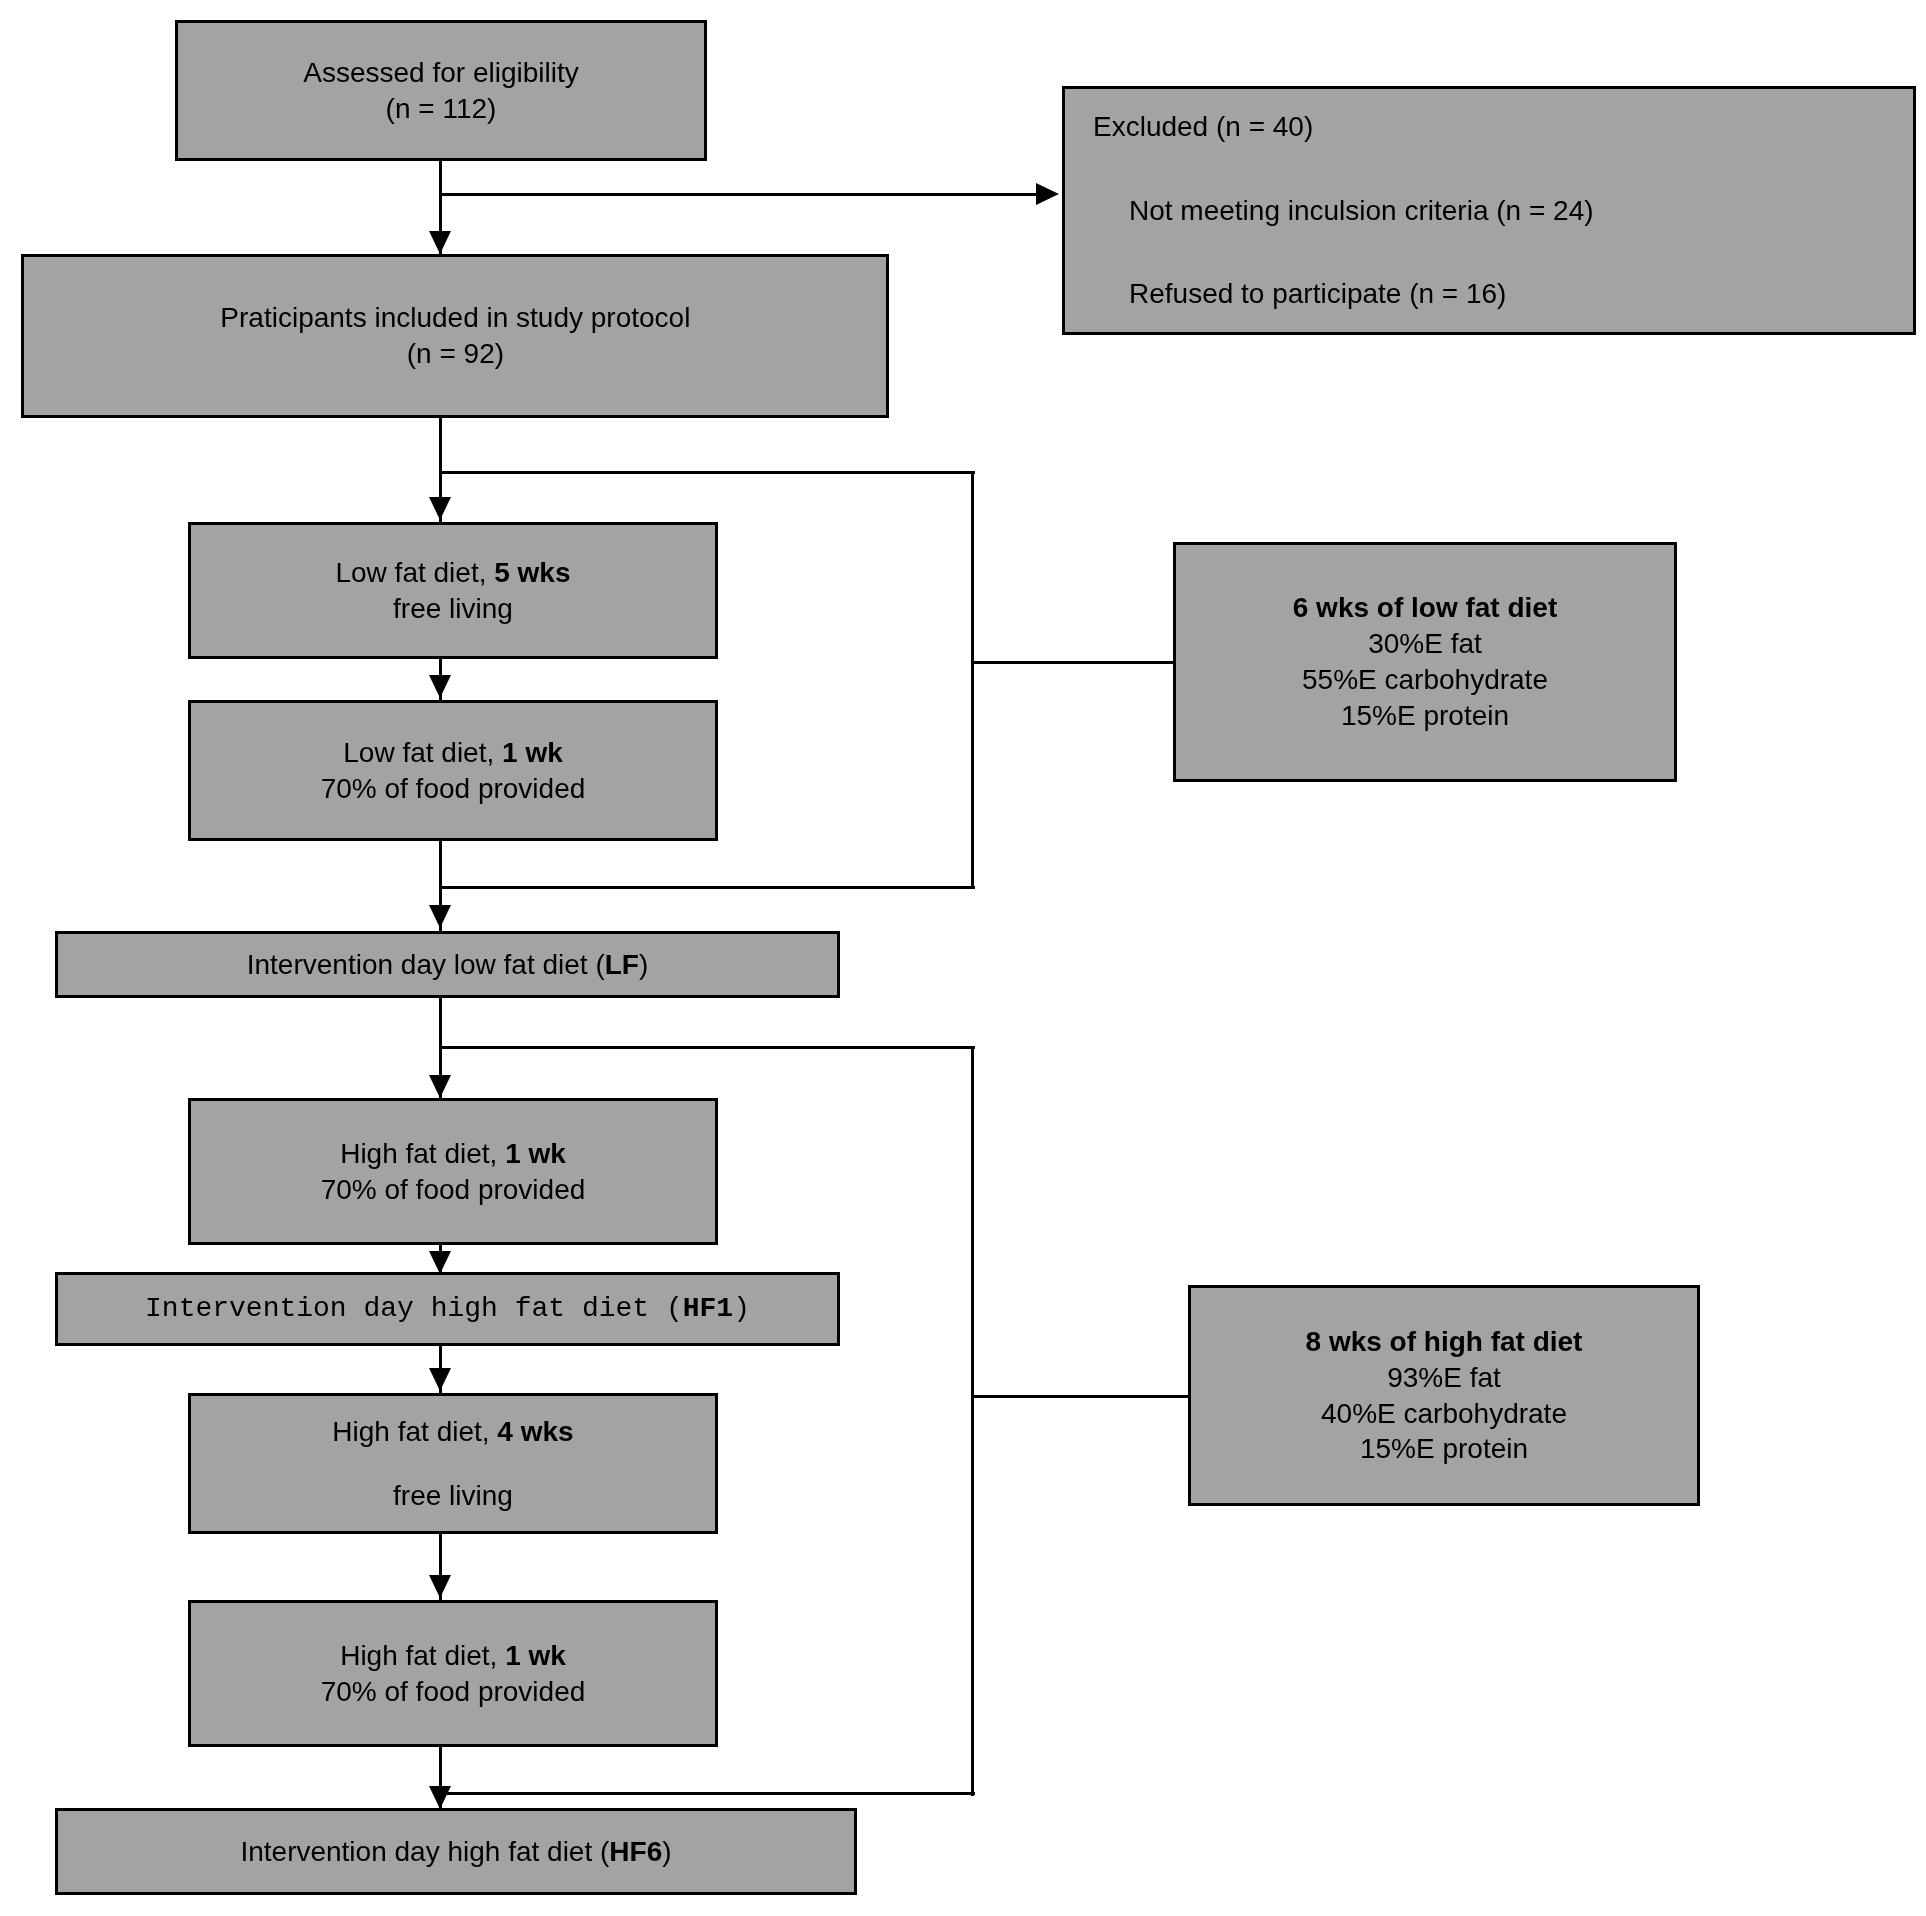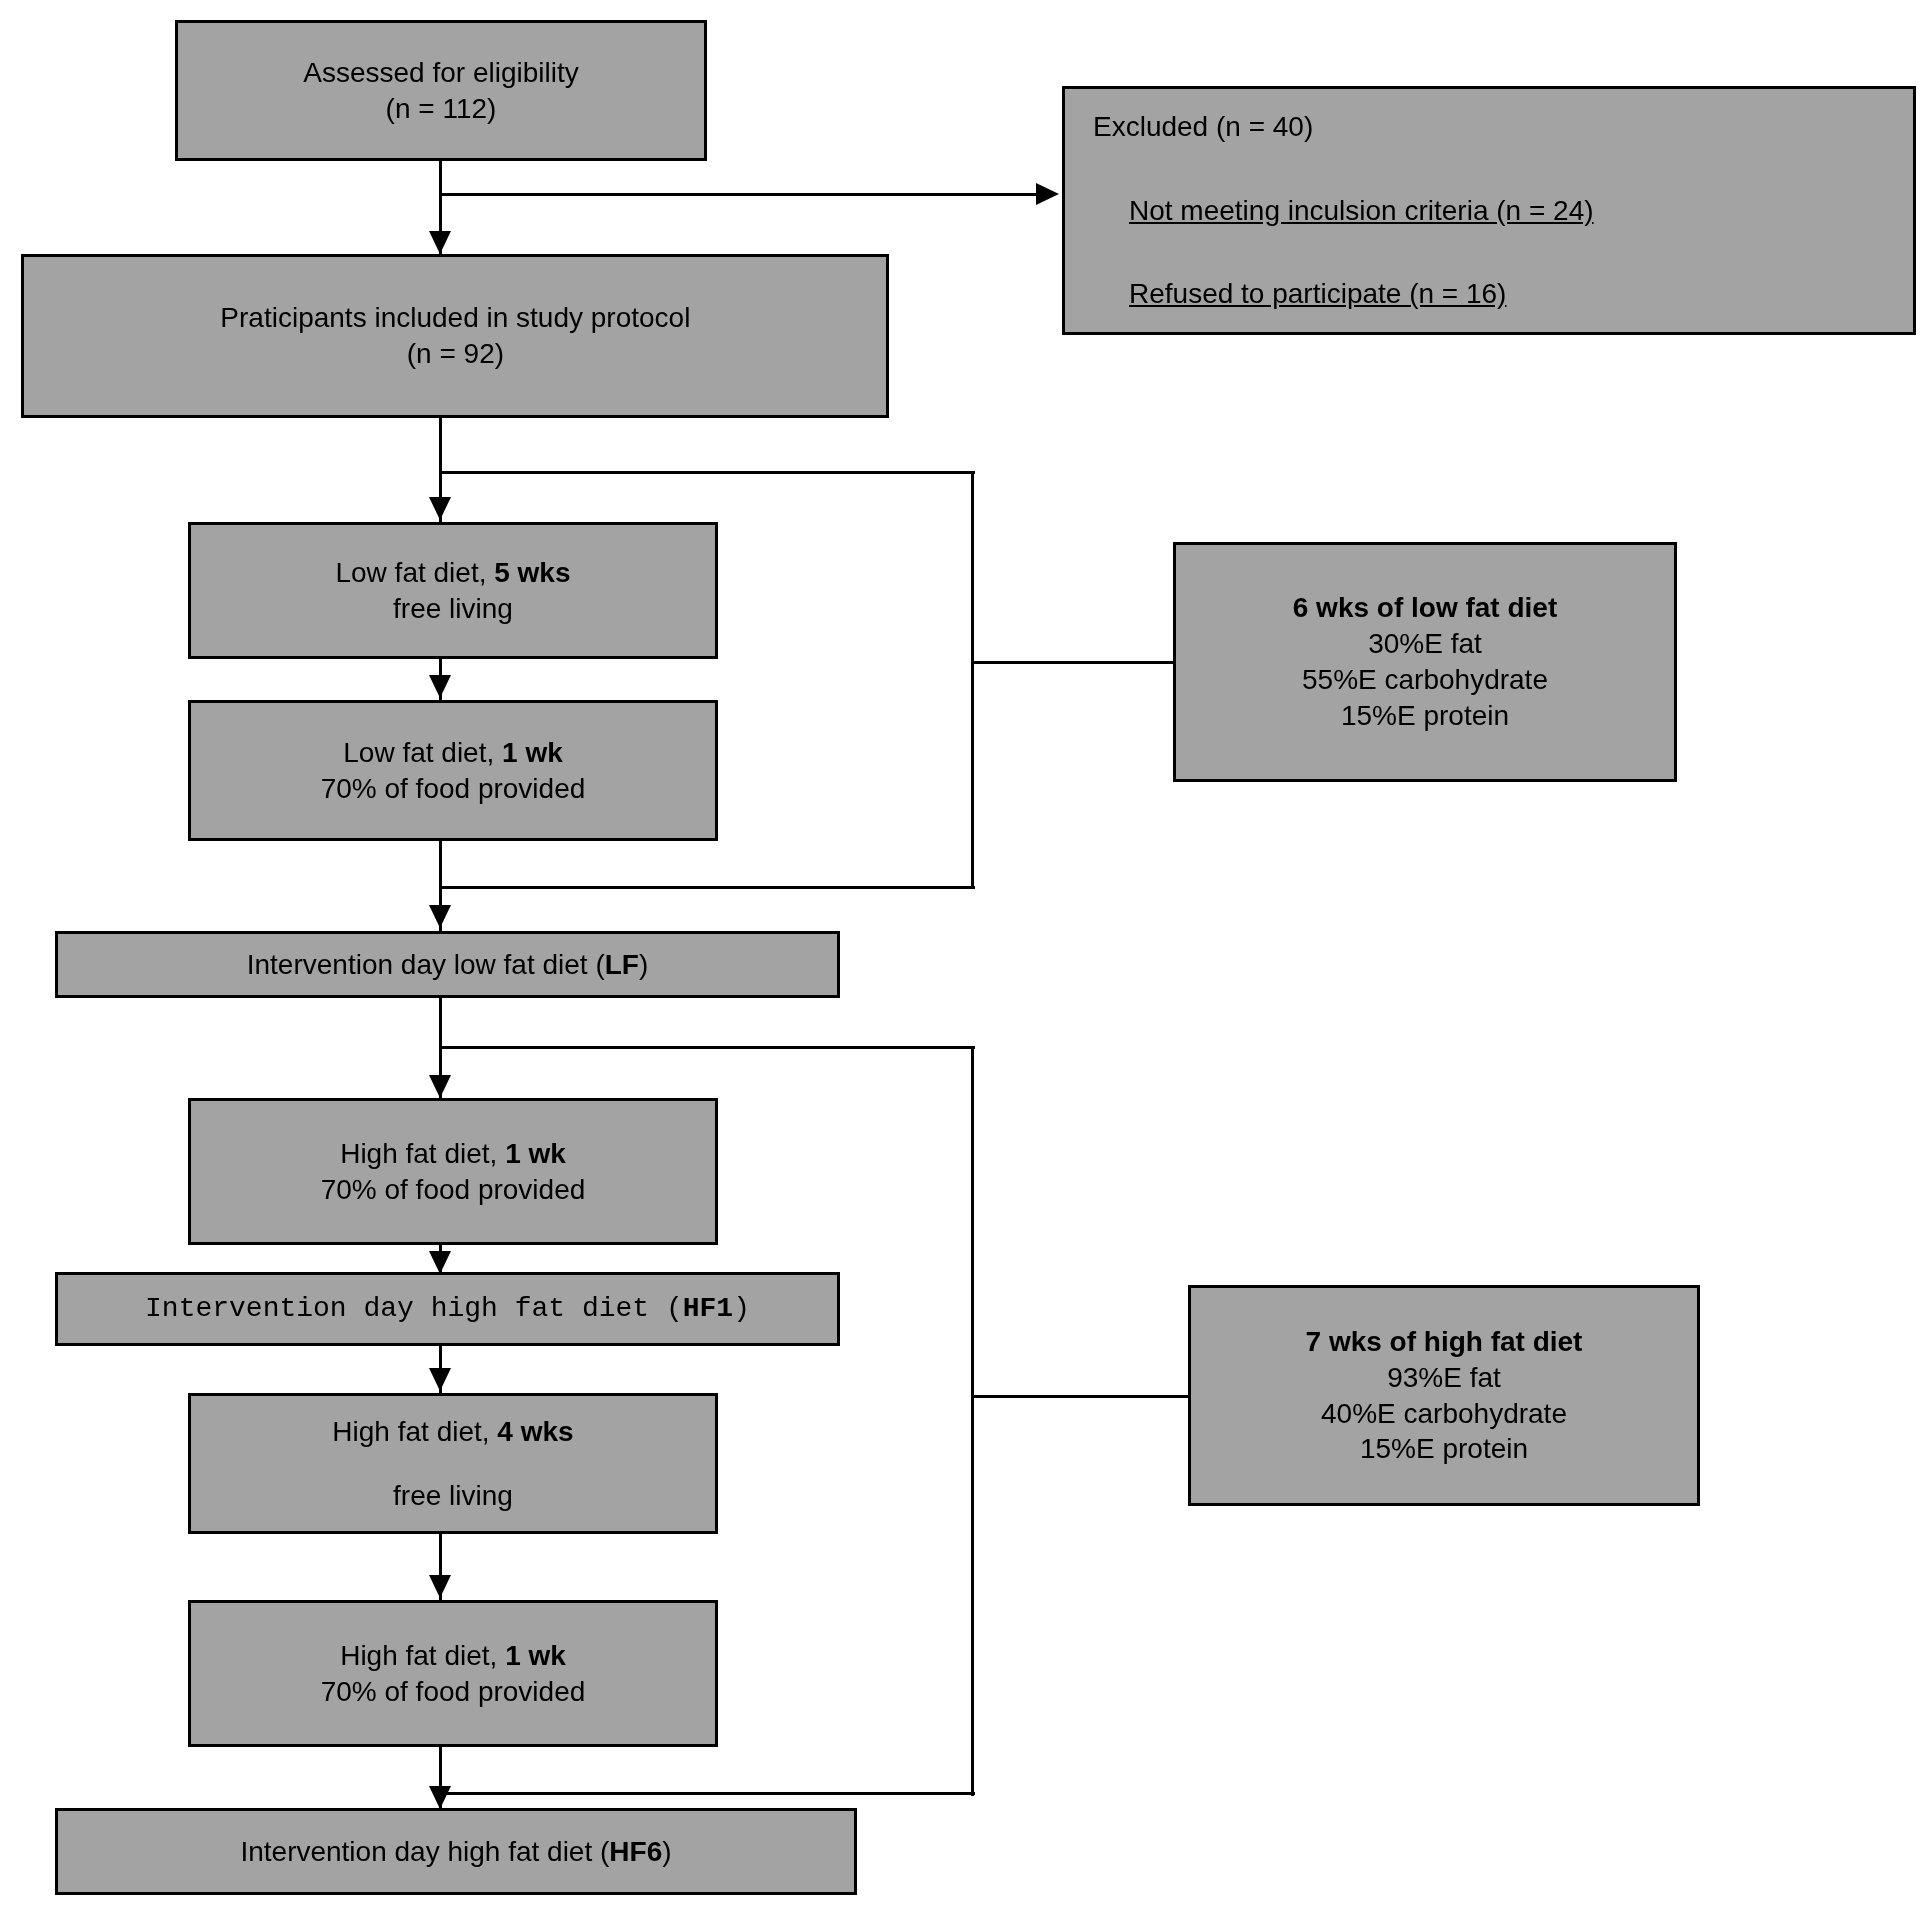--- a/index.html
+++ b/index.html
@@ -34,21 +34,20 @@
   .node.left-align {
     align-items: flex-start;
     text-align: left;
   }
   .node .line {
     display: block;
     white-space: nowrap;
   }
   .node .indent {
     padding-left: 36px;
-    text-decoration: underline;
   }
   .node b { font-weight: bold; }
   
   .vline {
     position: absolute;
     width: 3.3px;
     background: #000000;
     z-index: 1;
   }
   .hline {
@@ -166,21 +165,21 @@
   <div class="node" style="left:55px; top:1272px; width:785px; height:74px;font-family:Liberation Mono, monospace;">
     <span class="line"><span>Intervention day high fat diet (</span><b>HF1</b><span>)</span></span>
   </div>
 
   <div class="node" style="left:188px; top:1393px; width:530px; height:141px;gap:28px;">
     <span class="line"><span>High fat diet, </span><b>4 wks</b></span>
     <span class="line">free living</span>
   </div>
 
   <div class="node" style="left:1188px; top:1285px; width:512px; height:221px;">
-    <span class="line"><b>7 wks of high fat diet</b></span>
+    <span class="line"><b>8 wks of high fat diet</b></span>
     <span class="line">93%E fat</span>
     <span class="line">40%E carbohydrate</span>
     <span class="line">15%E protein</span>
   </div>
 
   <div class="node" style="left:188px; top:1600px; width:530px; height:147px;">
     <span class="line"><span>High fat diet, </span><b>1 wk</b></span>
     <span class="line">70% of food provided</span>
   </div>
 

